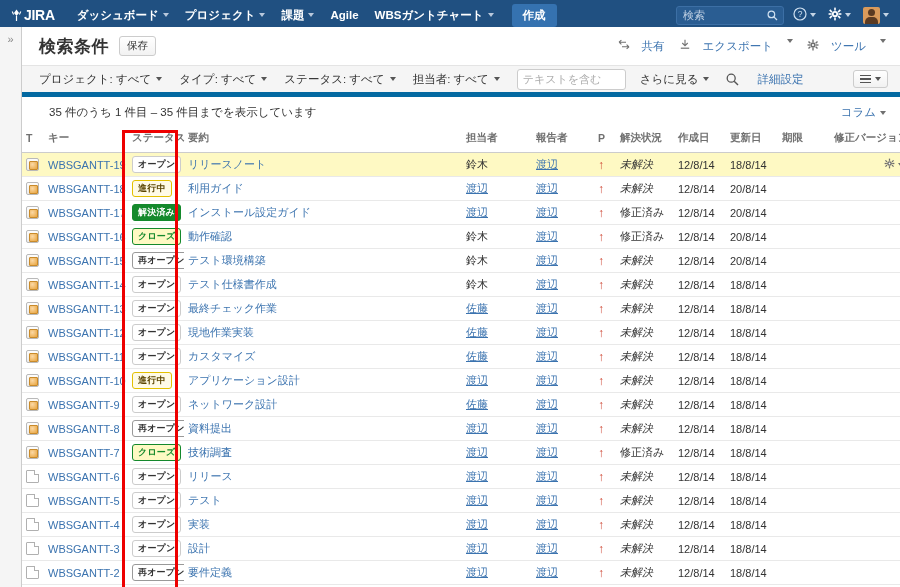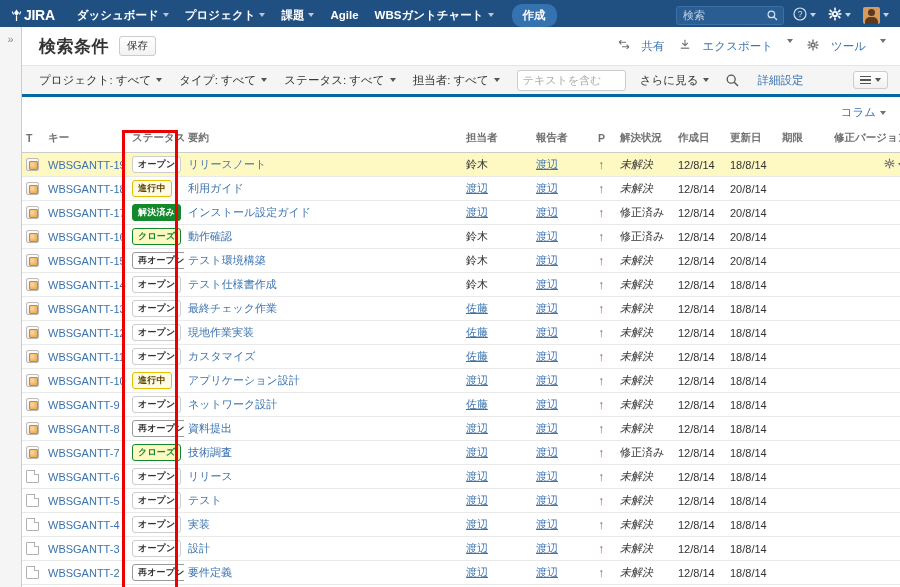--- a/index.html
+++ b/index.html
@@ -58,21 +58,21 @@
     border-right: 3px solid transparent;
     border-top: 4px solid #b8c8dc;
     display: inline-block;
   }
   .create-btn {
     background: #3572b0;
     color: #fff;
     font-size: 11.5px;
     font-weight: bold;
     border: none;
-    border-radius: 10px;
+    border-radius: 3px;
     padding: 4px 11px;
     margin-left: 10px;
     cursor: pointer;
     font-family: inherit;
   }
   .topright {
     margin-left: auto;
     display: flex;
     align-items: center;
     gap: 4px;
@@ -191,21 +191,21 @@
     margin-left: 2px;
   }
 
   
   .filterbar {
     position: absolute;
     left: 22px; top: 65px; right: 0;
     height: 32px;
     background: #f5f5f5;
     border-top: 1px solid #e4e4e4;
-    border-bottom: 3px solid #0369a1;
+    border-bottom: 5px solid #0369a1;
     display: flex;
     align-items: center;
     padding: 0 12px 0 17px;
   }
   .filt {
     font-size: 11.5px;
     color: #333;
     margin-right: 17px;
     display: flex;
     align-items: center;
@@ -571,20 +571,21 @@
       <span class="hamburger">
           <i></i>
           <i></i>
           <i></i>
         </span>
       <span class="caret"></span>
     </div>
   </div>
 
   <div class="resultsbar">
+    <div class="count-text">35 件のうち 1 件目 – 35 件目までを表示しています</div>
     <div class="columns-link">
       <span>コラム</span>
       <span class="caret"></span>
     </div>
   </div>
 
   <div class="tablewrap">
     <table class="issues">
       <colgroup>
         <col class="col-t">

